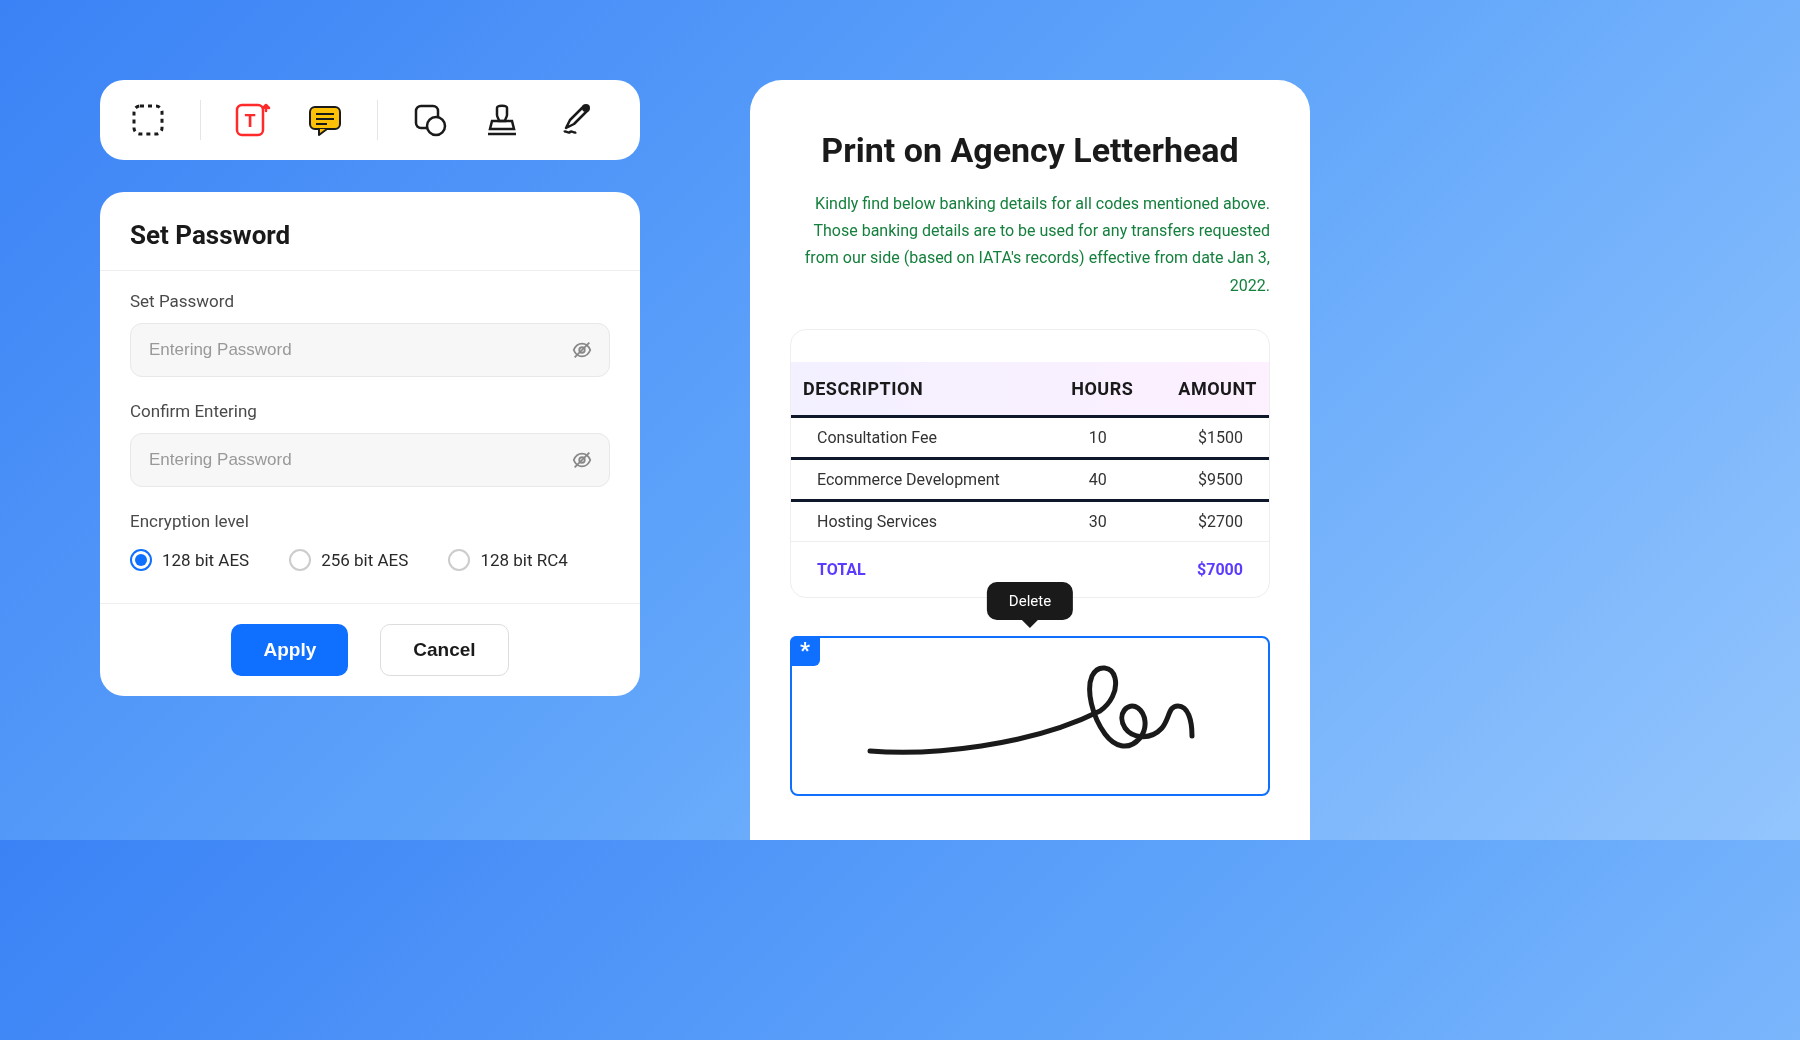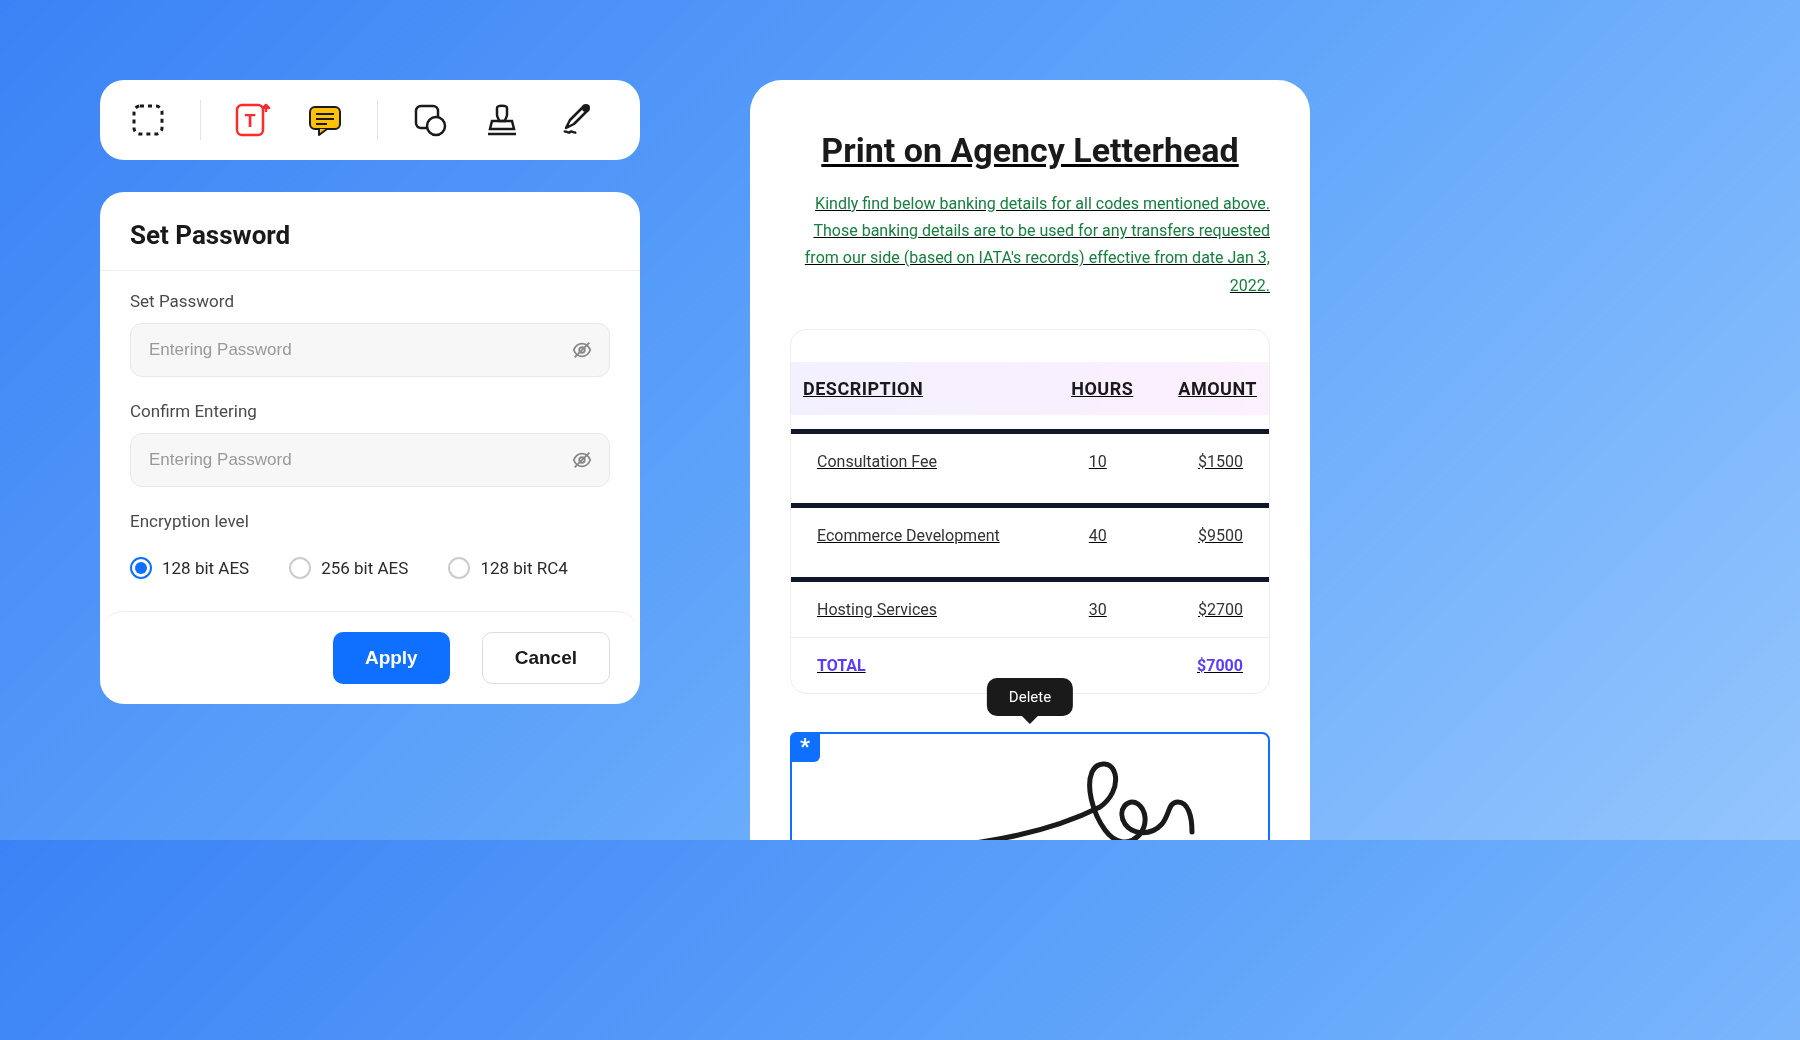--- a/index.html
+++ b/index.html
@@ -11,21 +11,21 @@
   overflow: hidden;
   border-radius: 32px;
   position: relative;
 }
 .container {
   display: flex;
   gap: 110px;
   padding: 80px 100px 0 100px;
 }
 .left-col { width: 540px; }
-.right-col { width: 560px; text-decoration: underline; }
+.right-col { width: 560px; }
 
 
 .toolbar {
   background: #fff;
   border-radius: 24px;
   padding: 20px 28px;
   display: flex;
   align-items: center;
   gap: 32px;
 }
@@ -70,41 +70,41 @@
 .input-wrap input {
   border: none; background: transparent; width: 100%;
   font-size: 17px; color: #999; outline: none;
 }
 .input-wrap input::placeholder { color: #999; }
 .eye-icon {
   position: absolute; right: 16px; top: 50%; transform: translateY(-50%);
   width: 22px; height: 22px; cursor: pointer; color: #888;
 }
 .radio-group {
-  display: flex; gap: 40px; margin-top: 26px;
+  display: flex; gap: 40px; margin-top: 18px;
 }
 .radio-item {
   display: flex; align-items: center; gap: 10px; cursor: pointer;
 }
 .radio-dot {
   width: 22px; height: 22px; border-radius: 50%;
   border: 2px solid #ccc; position: relative;
 }
 .radio-dot.selected {
   border-color: #0f6fff;
 }
 .radio-dot.selected::after {
   content: ''; position: absolute; width: 12px; height: 12px;
   background: #0f6fff; border-radius: 50%; top: 3px; left: 3px;
 }
 .radio-label { font-size: 17px; color: #2a2a2a; }
 .card-footer {
   border-top: 1px solid #eee;
   padding: 20px 30px;
-  display: flex; justify-content: flex-end; gap: 32px; border-radius: 23px;
+  display: flex; justify-content: center; gap: 32px;
 }
 .btn {
   padding: 14px 32px; border-radius: 10px; font-size: 19px;
   font-weight: 600; cursor: pointer; border: none;
 }
 .btn-primary { background: #0f6fff; color: #fff; }
 .btn-secondary { background: #fff; color: #1a1a1a; border: 1px solid #ddd; }
 
 
 .doc-card {
@@ -124,22 +124,22 @@
 }
 .invoice-table {
   border: 1px solid #eee; border-radius: 16px; overflow: hidden;
 }
 .invoice-header {
   display: flex; background: linear-gradient(90deg,#f3f0ff,#fdf0ff);
   padding: 16px 12px; font-size: 18px; font-weight: 700;
   letter-spacing: 0.5px; color: #1a1a1a; margin-top: 32px;
 }
 .invoice-row {
-  display: flex; padding: 18px 26px; border-top: 5px solid #0f172a;
-  font-size: 16px; color: #333; margin-top: 14px;
+  display: flex; padding: 10px 26px; border-top: 3px solid #0f172a;
+  font-size: 16px; color: #333;
 }
 .col-desc { flex: 2.4; }
 .col-hours { flex: 1; text-align: center; }
 .col-amount { flex: 1; text-align: right; }
 .invoice-total {
   display: flex; padding: 18px 26px; border-top: 1px solid #eee;
   font-weight: 700; color: #5b3cff; font-size: 16px;
 }
 .signature-box {
   margin-top: 38px; border: 2px solid #0f6fff; border-radius: 8px;

